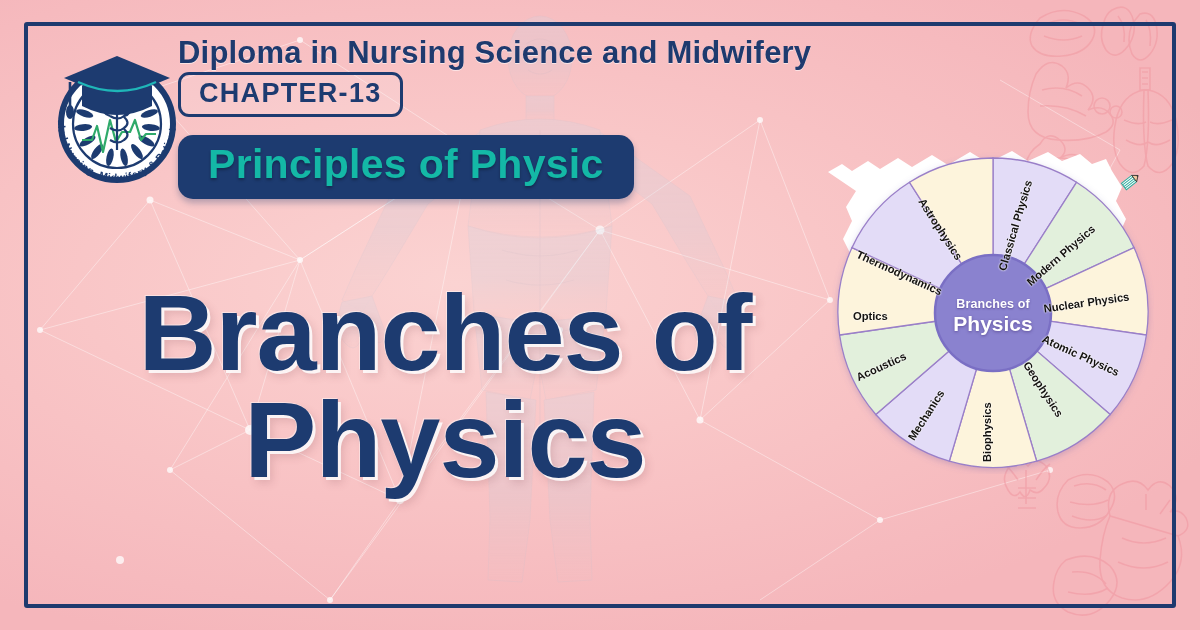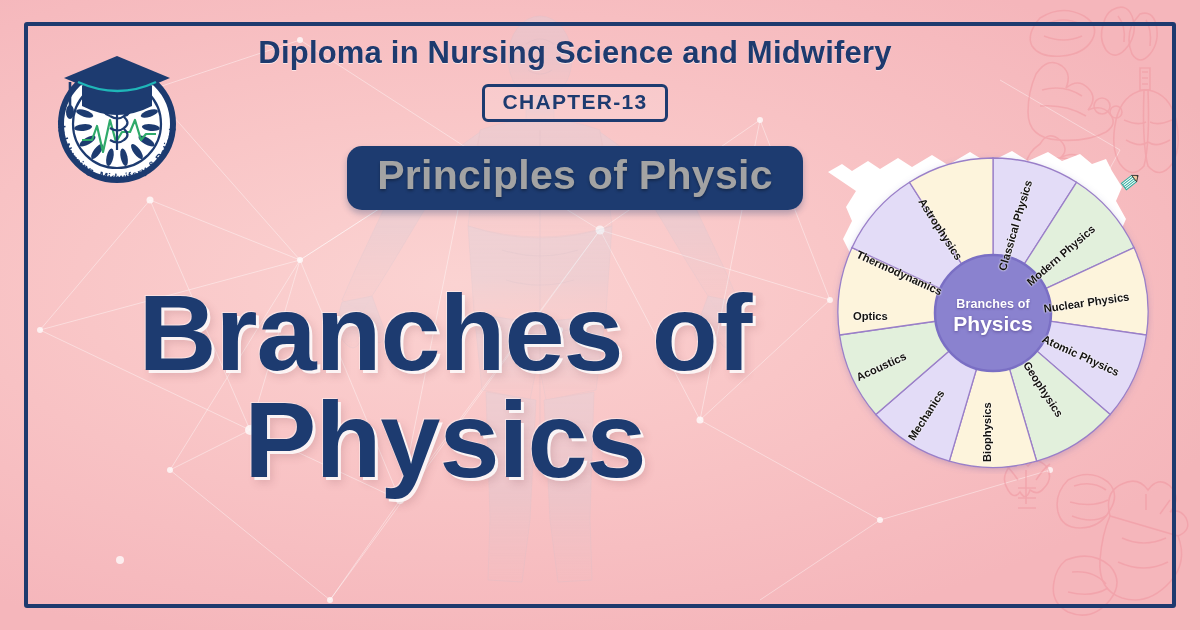--- a/index.html
+++ b/index.html
@@ -31,44 +31,44 @@
   
   .frame{
     position:absolute;left:24px;top:22px;right:24px;bottom:22px;
     border:4px solid #1e3a6e;border-radius:3px;pointer-events:none;
   }
 
   
   .logo{position:absolute;left:44px;top:48px;width:146px;height:150px;}
 
   
-  .headstack{position:absolute;left:170px;top:22px;width:810px;text-align:center;}
+  .headstack{position:absolute;left:178px;top:22px;width:810px;text-align:left;}
 
   .course-title{
     font-size:31px;font-weight:bold;color:#1e3a6e;letter-spacing:.2px;
     margin-top:14px;line-height:1.1;
     text-shadow:0 1px 0 rgba(255,255,255,.55);
   }
   .badge-subject{
     display:inline-block;margin-top:14px;
     background:#1d3b70;color:#ffffff;
     font-size:32px;font-weight:bold;letter-spacing:.4px;
     padding:4px 22px 7px 22px;border-radius:9px;
     box-shadow:0 3px 5px rgba(30,58,110,.30);
     text-shadow:0 2px 2px rgba(0,0,0,.28);
   }
   .badge-chapter{
-    display:inline-block;margin-top:14px;
-    border:3px solid #1d3b70;border-radius:6px;
-    color:#1d3b70;font-size:21px;font-weight:bold;letter-spacing:1.3px;
+    display:inline-block;margin-top:2px;
+    border:3px solid #1d3b70;border-radius:11px;
+    color:#1d3b70;font-size:27px;font-weight:bold;letter-spacing:1.3px;
     padding:3px 18px 5px 18px;background:rgba(255,255,255,.12);
   }
   .badge-chaptertitle{
-    display:inline-block;margin-top:24px;
-    background:#1d3b70;color:#a3a3a3;border-radius:15px;
+    display:inline-block;margin-top:18px;
+    background:#1d3b70;color:#14b8a6;border-radius:15px;
     font-size:41px;font-weight:bold;letter-spacing:.3px;
     padding:6px 30px 11px 30px;
     box-shadow:0 4px 6px rgba(30,58,110,.30);
     text-shadow:0 2px 3px rgba(0,0,0,.3);
   }
 
   
   .maintitle{
     position:absolute;left:50px;top:280px;width:790px;
     text-align:center;color:#1d3b70;

